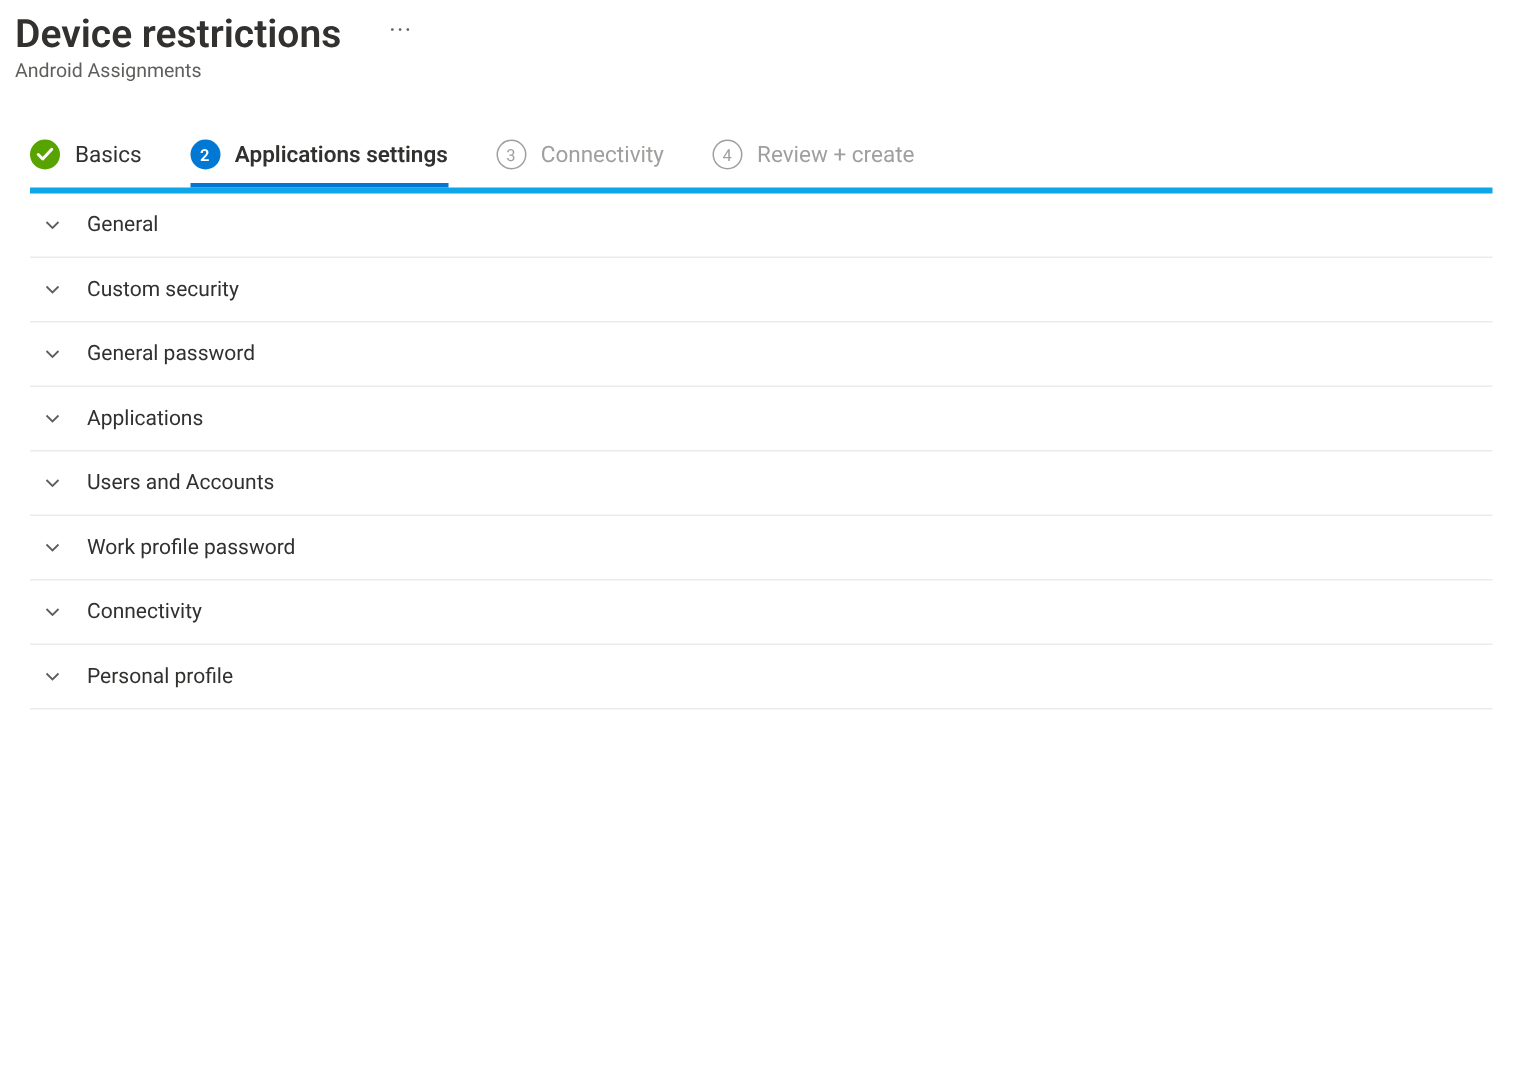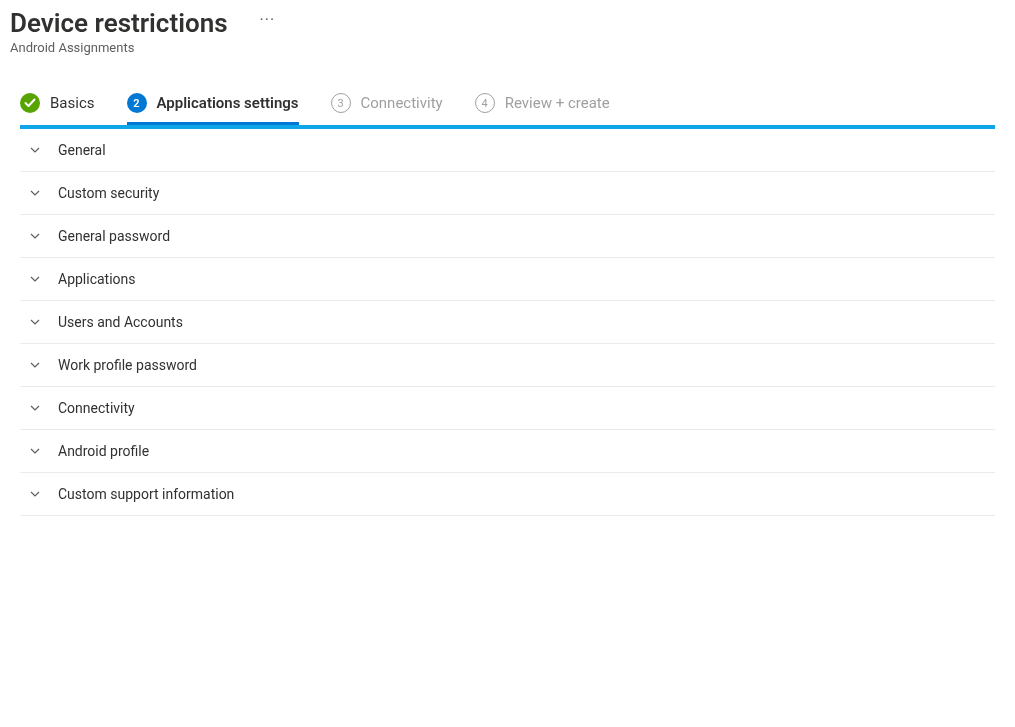--- a/index.html
+++ b/index.html
@@ -261,28 +261,18 @@
     </div>
   </div>
 
   <div class="accordion-item">
     <div class="accordion-header">
       <span class="chevron">
         <svg viewBox="0 0 12 12">
             <path d="M2 4 L6 8 L10 4"></path>
           </svg>
       </span>
-      <span class="accordion-label">Android profile</span>
-    </div>
-  </div>
-
-  <div class="accordion-item">
-    <div class="accordion-header">
-      <span class="chevron">
-        <svg viewBox="0 0 12 12">
-            <path d="M2 4 L6 8 L10 4"></path>
-          </svg>
-      </span>
-      <span class="accordion-label">Custom support information</span>
-    </div>
-  </div>
+      <span class="accordion-label">Personal profile</span>
+    </div>
+  </div>
+
 
 </div>
 
 </body></html>

